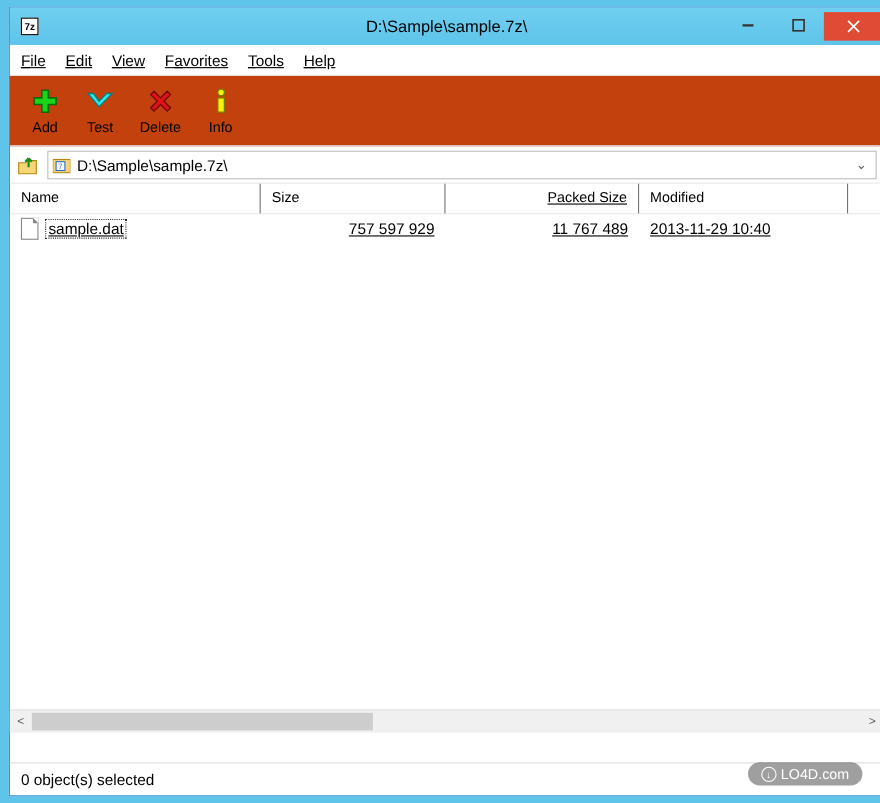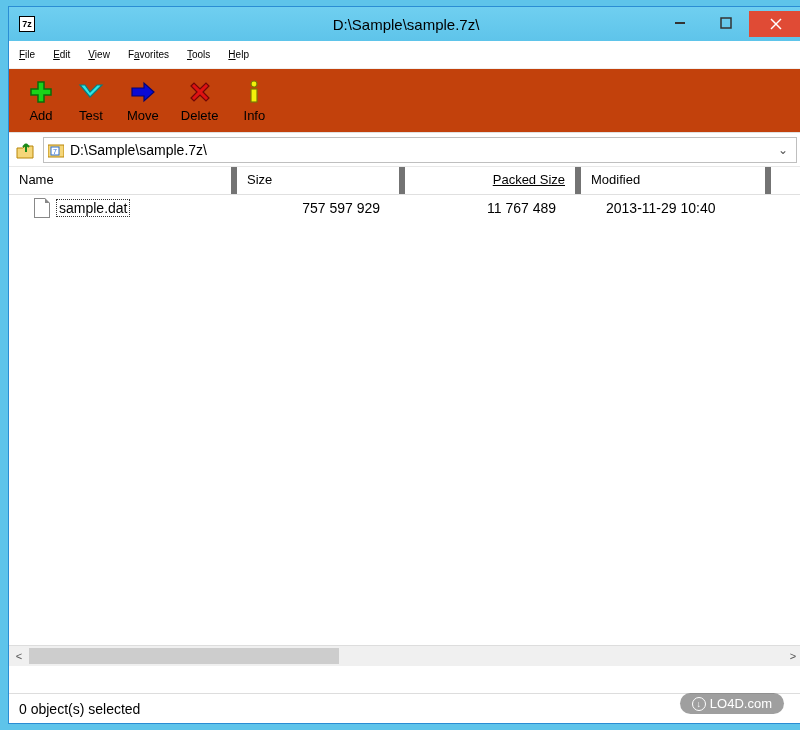--- a/index.html
+++ b/index.html
@@ -74,22 +74,23 @@
     .menubar {
       height: 28px;
       background: #fff;
       display: flex;
       align-items: center;
       padding: 0 10px;
       gap: 18px;
       border-bottom: 1px solid #f0f0f0;
     }
     .menu-item {
-      font-size: 10px;
+      font-size: 14px;
       cursor: pointer;
+      text-decoration: underline;
     }
     .menu-item .ul { text-decoration: underline; }
     .toolbar {
       height: 64px;
       background: #c2410c;
       display: flex;
       align-items: center;
       padding: 4px 8px;
       gap: 2px;
       border-bottom: 1px solid #e0e0e0;
@@ -128,39 +129,39 @@
     .addr-text { flex: 1; }
     .addr-drop { width: 18px; font-size: 12px; color: #555; text-align:center; cursor:pointer;}
     .list-header {
       height: 28px;
       display: flex;
       border-bottom: 1px solid #e0e0e0;
       font-size: 13px;
     }
     .col-h {
       padding: 5px 10px;
-      border-right: 6px solid #737373;
+      border-right: 1px solid #737373;
       cursor: pointer;
     }
     .col-name { width: 228px; text-align: left; }
     .col-size { width: 168px; text-align: left; }
     .col-packed { width: 176px; text-align: right; text-decoration: underline; }
     .col-modified { width: 190px; text-align: left; }
     .list-body {
       flex: 1;
       background: #fff;
       overflow: auto;
     }
     .list-row {
       height: 26px;
       display: flex;
       align-items: center;
       font-size: 14px;
     }
-    .cell { padding: 0 25px; }
+    .cell { padding: 0 10px; text-decoration: underline; }
     .cell-name { width: 228px; display:flex; align-items:center; gap:6px;}
     .file-icon {
       width: 16px; height: 20px;
       border: 1px solid #888;
       background: #fff;
       position: relative;
     }
     .file-icon::after {
       content:''; position:absolute; top:-1px; right:-1px;
       border-top: 5px solid #fff; border-left: 5px solid #888;
@@ -256,28 +257,20 @@
     <div class="tool-btn">
       <div class="tool-icon">
         <svg width="28" height="26">
             <path d="M3 6 L13 18 L25 6 L20 6 L13 13 L8 6 Z" fill="#2fe8e8" stroke="#0a7e7e" stroke-width="1.2"></path>
           </svg>
       </div>
       <span>Test</span>
     </div>
     <div class="tool-btn">
       <div class="tool-icon">
-        <svg width="28" height="26">
-            <path d="M3 9 L15 9 L15 4 L25 13 L15 22 L15 17 L3 17 Z" fill="#0a0ad4" stroke="#050570" stroke-width="1.2"></path>
-          </svg>
-      </div>
-      <span>Move</span>
-    </div>
-    <div class="tool-btn">
-      <div class="tool-icon">
         <svg width="26" height="26">
             <path d="M4 7 L7 4 L13 10 L19 4 L22 7 L16 13 L22 19 L19 22 L13 16 L7 22 L4 19 L10 13 Z" fill="#e01212" stroke="#700707" stroke-width="1.2"></path>
           </svg>
       </div>
       <span>Delete</span>
     </div>
     <div class="tool-btn">
       <div class="tool-icon">
         <svg width="22" height="26">
             <circle cx="11" cy="5" r="3" fill="#f2f20a" stroke="#7a7a05" stroke-width="1.2"></circle>

